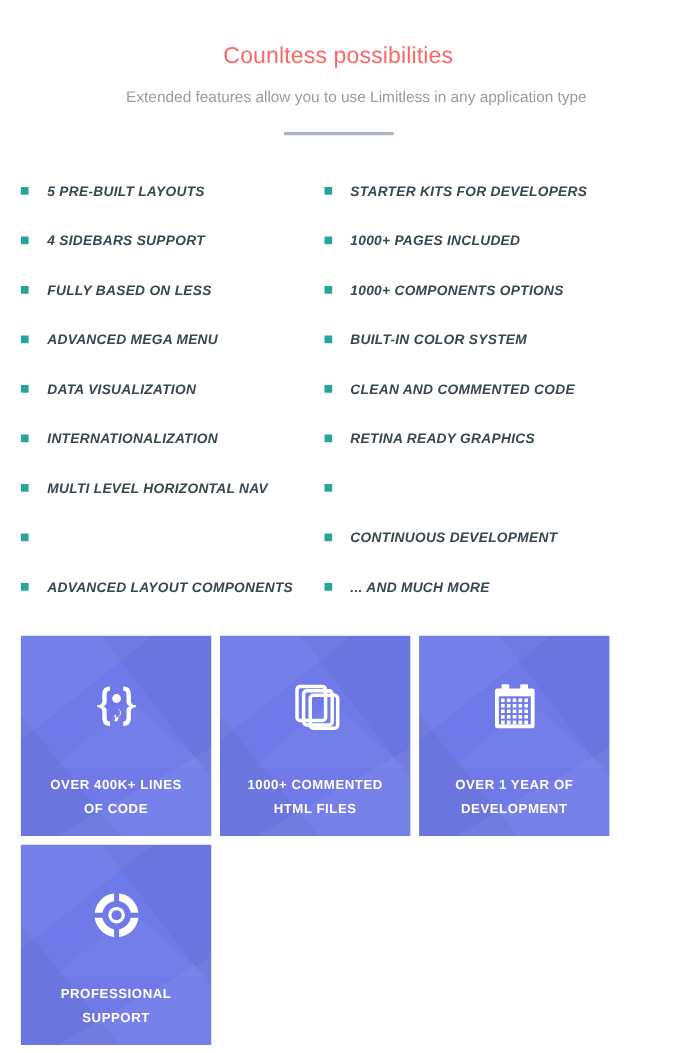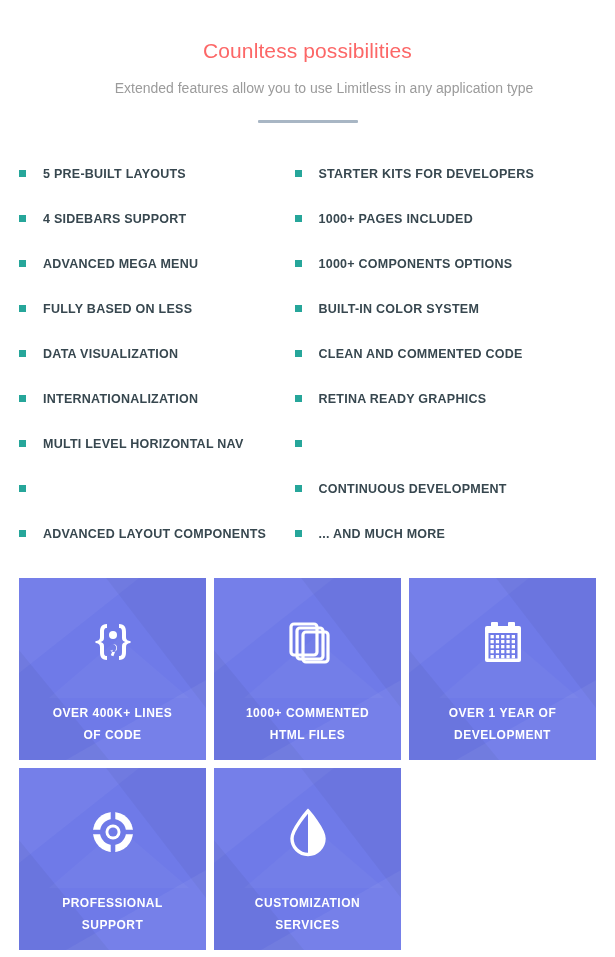--- a/index.html
+++ b/index.html
@@ -48,20 +48,21 @@
     border-radius: 1px;
   }
 
   
   .features {
     margin-top: 28px;
     display: flex;
     padding: 0 19px 0 19px;
     box-sizing: border-box;
     width: 539px;
+    font-style: italic;
   }
   .feature-col {
     width: 50%;
     box-sizing: border-box;
   }
   .feature-col.right {
     padding-left: 25px;
   }
   .feature-item {
     display: flex;
@@ -88,21 +89,21 @@
   .cards {
     position: absolute;
     left: 19px;
     top: 578px;
     width: 577px;
     display: flex;
     flex-wrap: wrap;
     gap: 8px;
   }
   .card {
-    width: 187px;
+    width: 173px;
     height: 182px;
     background: #6f7ae8;
     position: relative;
     overflow: hidden;
     display: flex;
     flex-direction: column;
     align-items: center;
     justify-content: flex-start;
     box-sizing: border-box;
   }
@@ -193,25 +194,25 @@
     <div class="feature-item">
       <span class="bullet"></span>
       <span class="feature-label">5 Pre-built layouts</span>
     </div>
     <div class="feature-item">
       <span class="bullet"></span>
       <span class="feature-label">4 Sidebars support</span>
     </div>
     <div class="feature-item">
       <span class="bullet"></span>
+      <span class="feature-label">Fully based on LESS</span>
+    </div>
+    <div class="feature-item">
+      <span class="bullet"></span>
       <span class="feature-label">Advanced mega menu</span>
-    </div>
-    <div class="feature-item">
-      <span class="bullet"></span>
-      <span class="feature-label">Fully based on LESS</span>
     </div>
     <div class="feature-item">
       <span class="bullet"></span>
       <span class="feature-label">Data visualization</span>
     </div>
     <div class="feature-item">
       <span class="bullet"></span>
       <span class="feature-label">Internationalization</span>
     </div>
     <div class="feature-item">
@@ -383,34 +384,14 @@
         </g>
       </svg>
     </div>
     <div class="card-title">
       <span>Professional</span><br>
       <span>support</span>
     </div>
   </div>
 
 
-  <div class="card">
-    <div class="facets">
-      <span class="f1"></span>
-        <span class="f2"></span>
-        <span class="f3"></span>
-        <span class="f4"></span>
-        <span class="f5"></span>
-    </div>
-    <div class="card-icon">
-      <svg width="52" height="52" viewBox="0 0 52 52">
-        <path d="M26 5 C26 5 10 23 10 32.5 A16 16 0 0 0 42 32.5 C42 23 26 5 26 5 Z" fill="#ffffff"></path>
-        <path d="M26 5 C26 5 10 23 10 32.5 A16 16 0 0 0 26 48.5 Z" fill="#6f7ae8"></path>
-        <path d="M26 5 C26 5 10 23 10 32.5 A16 16 0 0 0 42 32.5 C42 23 26 5 26 5 Z" fill="none" stroke="#ffffff" stroke-width="3.4"></path>
-      </svg>
-    </div>
-    <div class="card-title">
-      <span>Customization</span><br>
-      <span>services</span>
-    </div>
-  </div>
 
 </div>
 
 </body></html>

